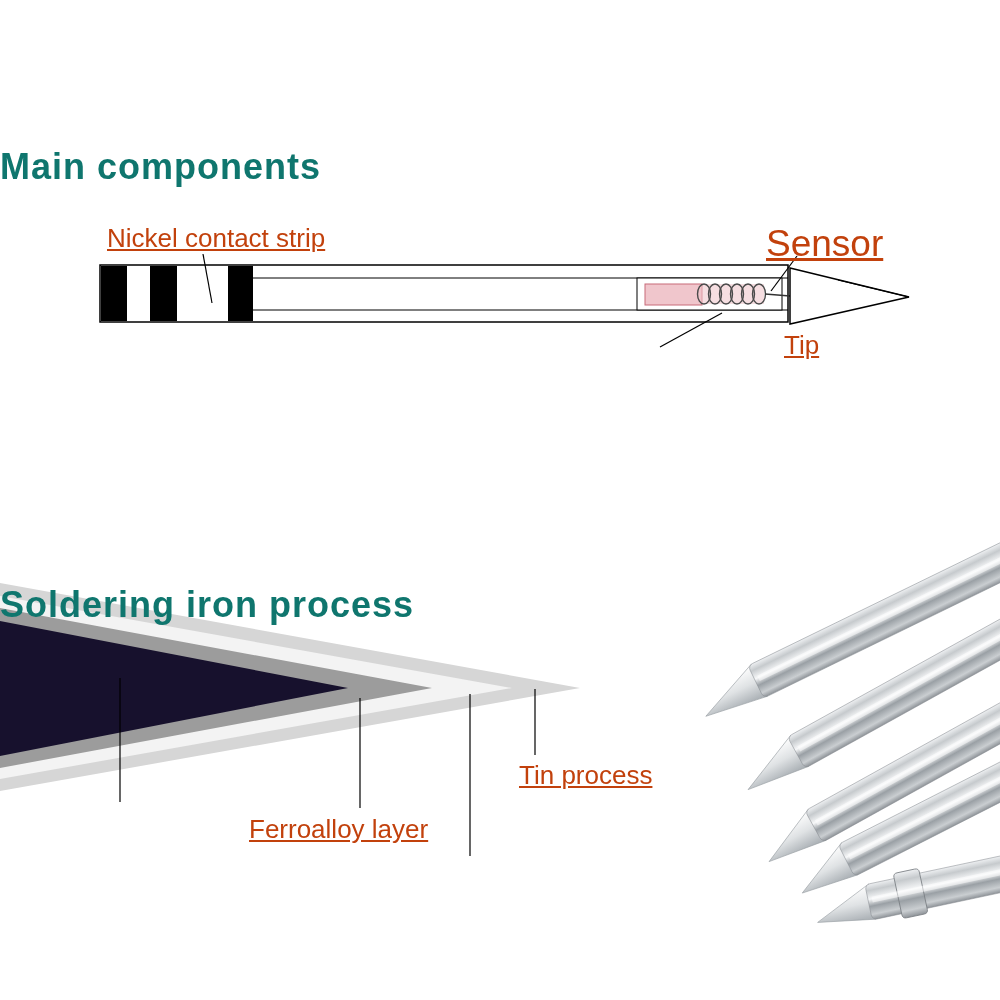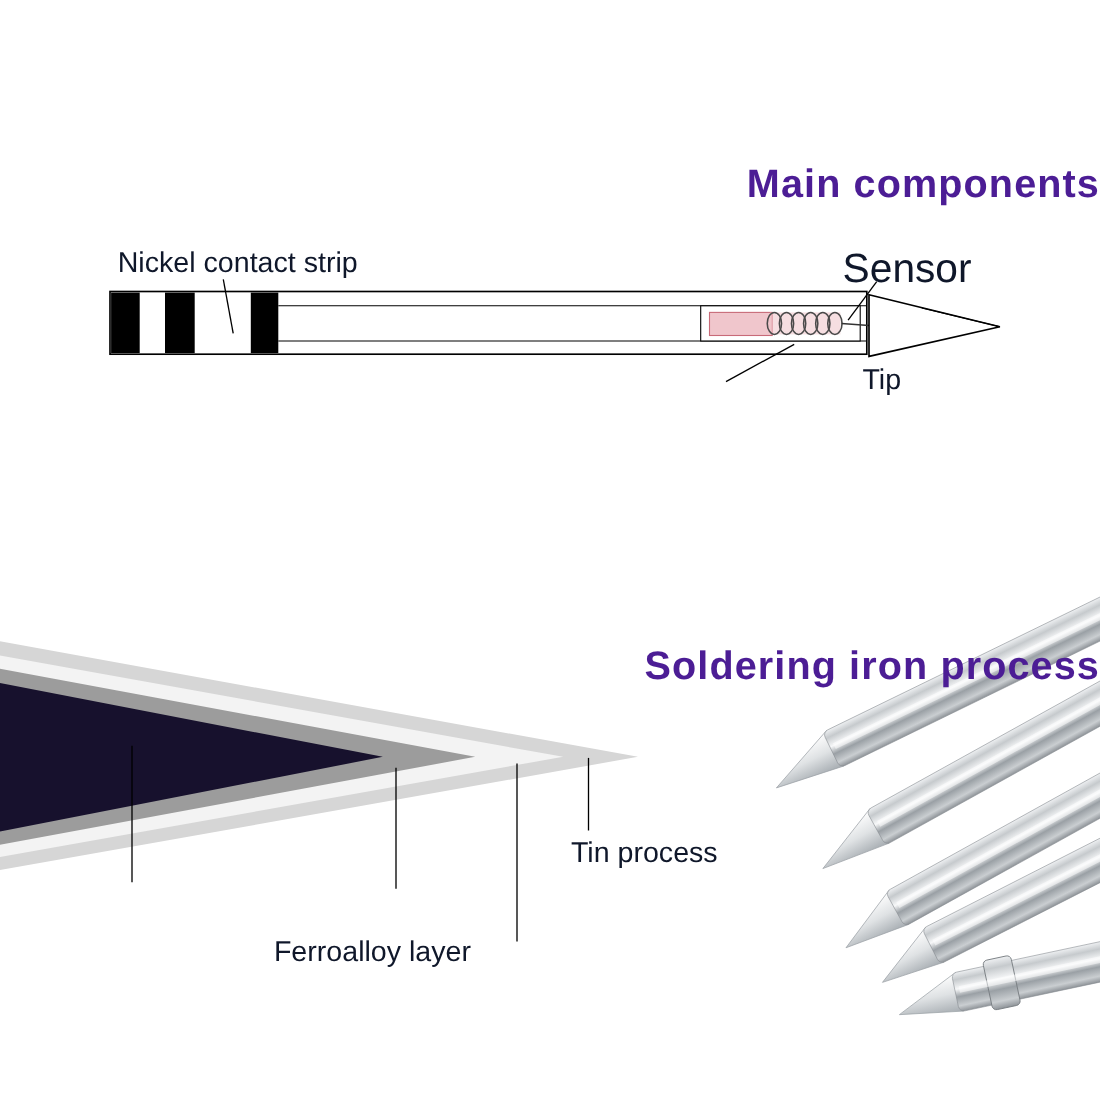--- a/index.html
+++ b/index.html
@@ -13,31 +13,32 @@
     color: #111;
   }
   #gfx {
     position: absolute;
     left: 0; top: 0;
     width: 1000px; height: 1000px;
   }
   .title {
     position: absolute;
     left: 0; right: 0;
-    text-align: right;
+    text-align: left;
     font-size: 36px;
     font-weight: 700;
     letter-spacing: 1px;
-    color: #4c1d95;
+    color: #0f766e;
   }
   .lbl {
     position: absolute;
     font-size: 26px;
-    color: #0f172a;
+    color: #c2410c;
     white-space: nowrap;
+    text-decoration: underline;
   }
   .lbl-sensor { font-size: 37px; }
 </style>
 </head>
 <body>
 
 <div id="stage">
 
   <svg id="gfx" viewBox="0 0 1000 1000">
     <defs>
@@ -129,15 +130,15 @@
 
   <div class="title" style="top:146px;">Main components</div>
 
   <div class="lbl" style="left:107px; top:223px;">Nickel contact strip</div>
   <div class="lbl lbl-sensor" style="left:766px; top:223px;">Sensor</div>
   <div class="lbl" style="left:784px; top:330px;">Tip</div>
 
   <div class="title" style="top:536px;margin-top:48px;">Soldering iron process</div>
 
   <div class="lbl" style="left:519px; top:760px;">Tin process</div>
-  <div class="lbl" style="left:249px; top:814px;margin-top:36px;">Ferroalloy layer</div>
+  <div class="lbl" style="left:249px; top:814px;">Ferroalloy layer</div>
 
 </div>
 
 </body></html>

